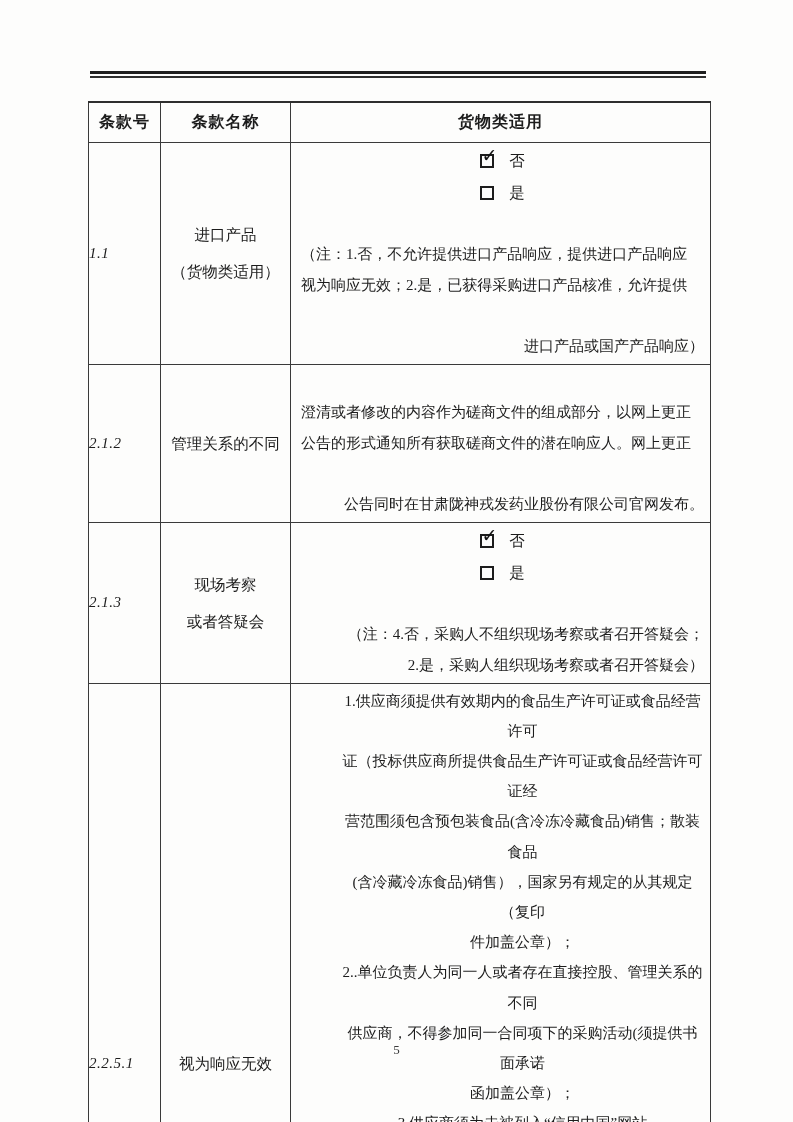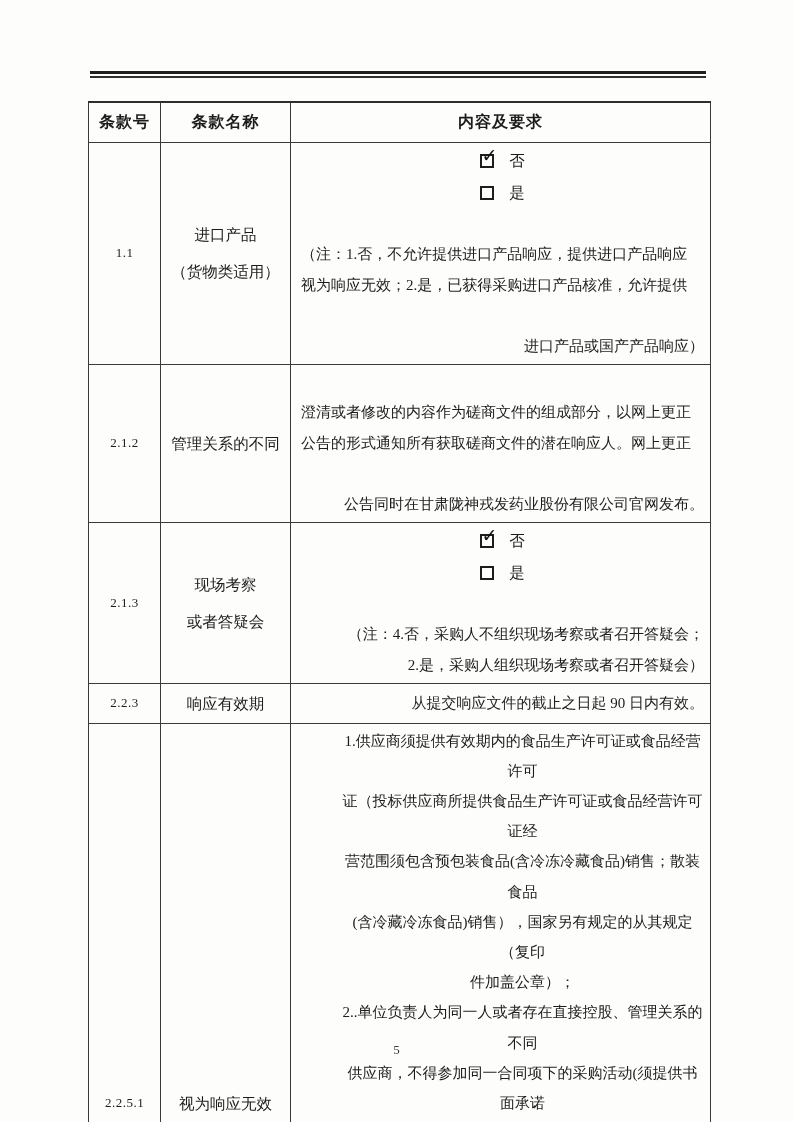--- a/index.html
+++ b/index.html
@@ -29,21 +29,21 @@
   }
   table.clause-table, .clause-table td, .clause-table th {
     border:1px solid #3a3a3a;
   }
   table.clause-table { border-top:2px solid #2e2e2e; border-bottom:3px solid #2a2a2a; }
   .clause-table th {
     font-size:16px; font-weight:bold; text-align:center; vertical-align:middle;
     letter-spacing:1px;
   }
   .clause-table td { vertical-align:middle; }
-  .c1 { text-align:center; font-size:13px; letter-spacing:0.5px; }
+  .c1 { font-size:15px; letter-spacing:0.5px;font-style:italic; }
   .c2 { text-align:center; font-size:15.5px; white-space:pre-line; line-height:37px; }
   .c3 { padding:2px 6px 2px 10px; font-size:15px; }
   .lines { white-space:pre-line; line-height:31px; text-align:left;margin-top:30px; }
   .lines-sm { white-space:pre-line; line-height:30.2px; text-align:center;margin-left:40px; }
   .center { text-align:right; }
   .opt-line { text-align:center; line-height:31px; }
   .cbx {
     display:inline-block; width:14px; height:14px;
     border:2px solid #1d1d1d; position:relative;
     margin-right:11px; vertical-align:-2px; background:transparent;
@@ -71,21 +71,21 @@
     <colgroup>
       <col style="width:72px">
         <col style="width:130px">
         <col style="width:420px">
     </colgroup>
 
     <tbody>
         <tr style="height:40px">
       <th>条款号</th>
       <th>条款名称</th>
-      <th>内容及要求</th>
+      <th>货物类适用</th>
     </tr>
 
     <tr style="height:156px">
       <td class="c1">1.1</td>
       <td class="c2">进口产品
 （货物类适用）</td>
       <td class="c3">
         <div class="opt-line">
           <span class="cbx"><span class="mark">✓</span></span>
           <span class="opt-label">否</span>
@@ -121,25 +121,20 @@
         </div>
         <div class="opt-line">
           <span class="cbx"><span class="mark"></span></span>
           <span class="opt-label">是</span>
         </div>
         <div class="lines center">（注：4.否，采购人不组织现场考察或者召开答疑会；
 2.是，采购人组织现场考察或者召开答疑会）</div>
       </td>
     </tr>
 
-    <tr style="height:40px">
-      <td class="c1">2.2.3</td>
-      <td class="c2">响应有效期</td>
-      <td class="c3 center">从提交响应文件的截止之日起 90 日内有效。</td>
-    </tr>
 
 
     <tr style="height:426px">
       <td class="c1">2.2.5.1</td>
       <td class="c2">视为响应无效</td>
       <td class="c3">
         <div class="lines-sm">1.供应商须提供有效期内的食品生产许可证或食品经营许可
 证（投标供应商所提供食品生产许可证或食品经营许可证经
 营范围须包含预包装食品(含冷冻冷藏食品)销售；散装食品
 (含冷藏冷冻食品)销售），国家另有规定的从其规定（复印

